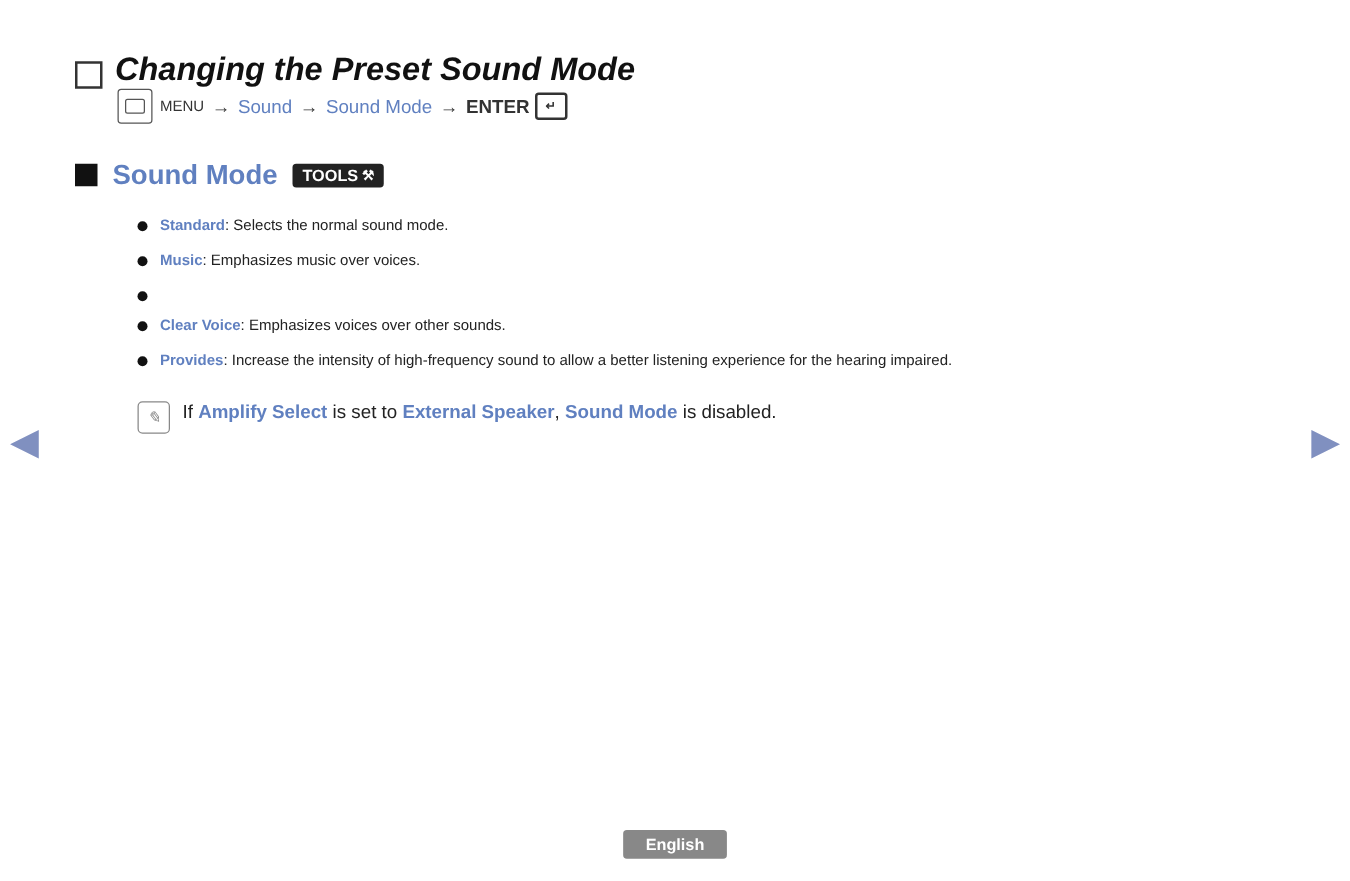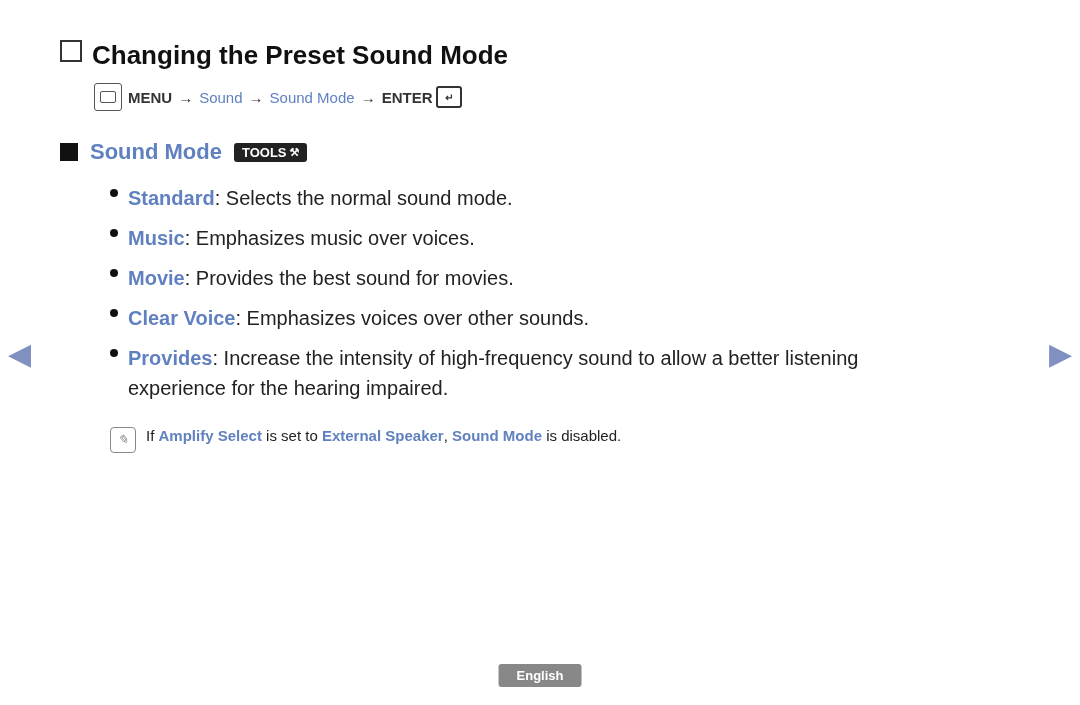--- a/index.html
+++ b/index.html
@@ -15,23 +15,24 @@
     }
 
     .main-content {
       padding: 40px 80px 40px 60px;
       max-width: 980px;
     }
 
     
     .title-row {
       display: flex;
-      align-items: flex-start;
+      align-items: flex-end;
       gap: 10px;
-      margin-bottom: 12px;
+      margin-bottom: 0;
+      font-style: italic;
     }
     .checkbox-icon {
       width: 22px;
       height: 22px;
       border: 2px solid #333;
       display: inline-flex;
       align-items: center;
       justify-content: center;
       flex-shrink: 0;
     }
@@ -65,22 +66,22 @@
     }
     .menu-icon::before {
       content: '';
       display: block;
       width: 14px;
       height: 10px;
       border: 1.5px solid #555;
       border-radius: 2px;
     }
     .menu-label {
-      font-weight: bold;
-      font-size: 15px;
+      font-weight: normal;
+      font-size: 12px;
     }
     .arrow {
       color: #333;
       font-weight: bold;
     }
     .blue-link {
       color: #6080c0;
       font-weight: normal;
     }
     .enter-icon {
@@ -137,21 +138,21 @@
     .bullet-list {
       list-style: none;
       margin-left: 50px;
       margin-bottom: 22px;
     }
     .bullet-list li {
       display: flex;
       align-items: flex-start;
       gap: 10px;
       margin-bottom: 10px;
-      font-size: 20px;
+      font-size: 12px;
       line-height: 1.5;
     }
     .bullet-dot {
       width: 8px;
       height: 8px;
       background: #111;
       border-radius: 50%;
       margin-top: 6px;
       flex-shrink: 0;
     }
@@ -265,23 +266,20 @@
       </span>
     </li>
     <li>
       <div class="bullet-dot"></div>
       <span>
         <span class="item-term">Music</span><span class="item-desc">: Emphasizes music over voices.</span>
       </span>
     </li>
     <li>
       <div class="bullet-dot"></div>
-      <span>
-        <span class="item-term">Movie</span><span class="item-desc">: Provides the best sound for movies.</span>
-      </span>
     </li>
     <li>
       <div class="bullet-dot"></div>
       <span>
         <span class="item-term">Clear Voice</span><span class="item-desc">: Emphasizes voices over other sounds.</span>
       </span>
     </li>
     <li>
       <div class="bullet-dot"></div>
       <span>

